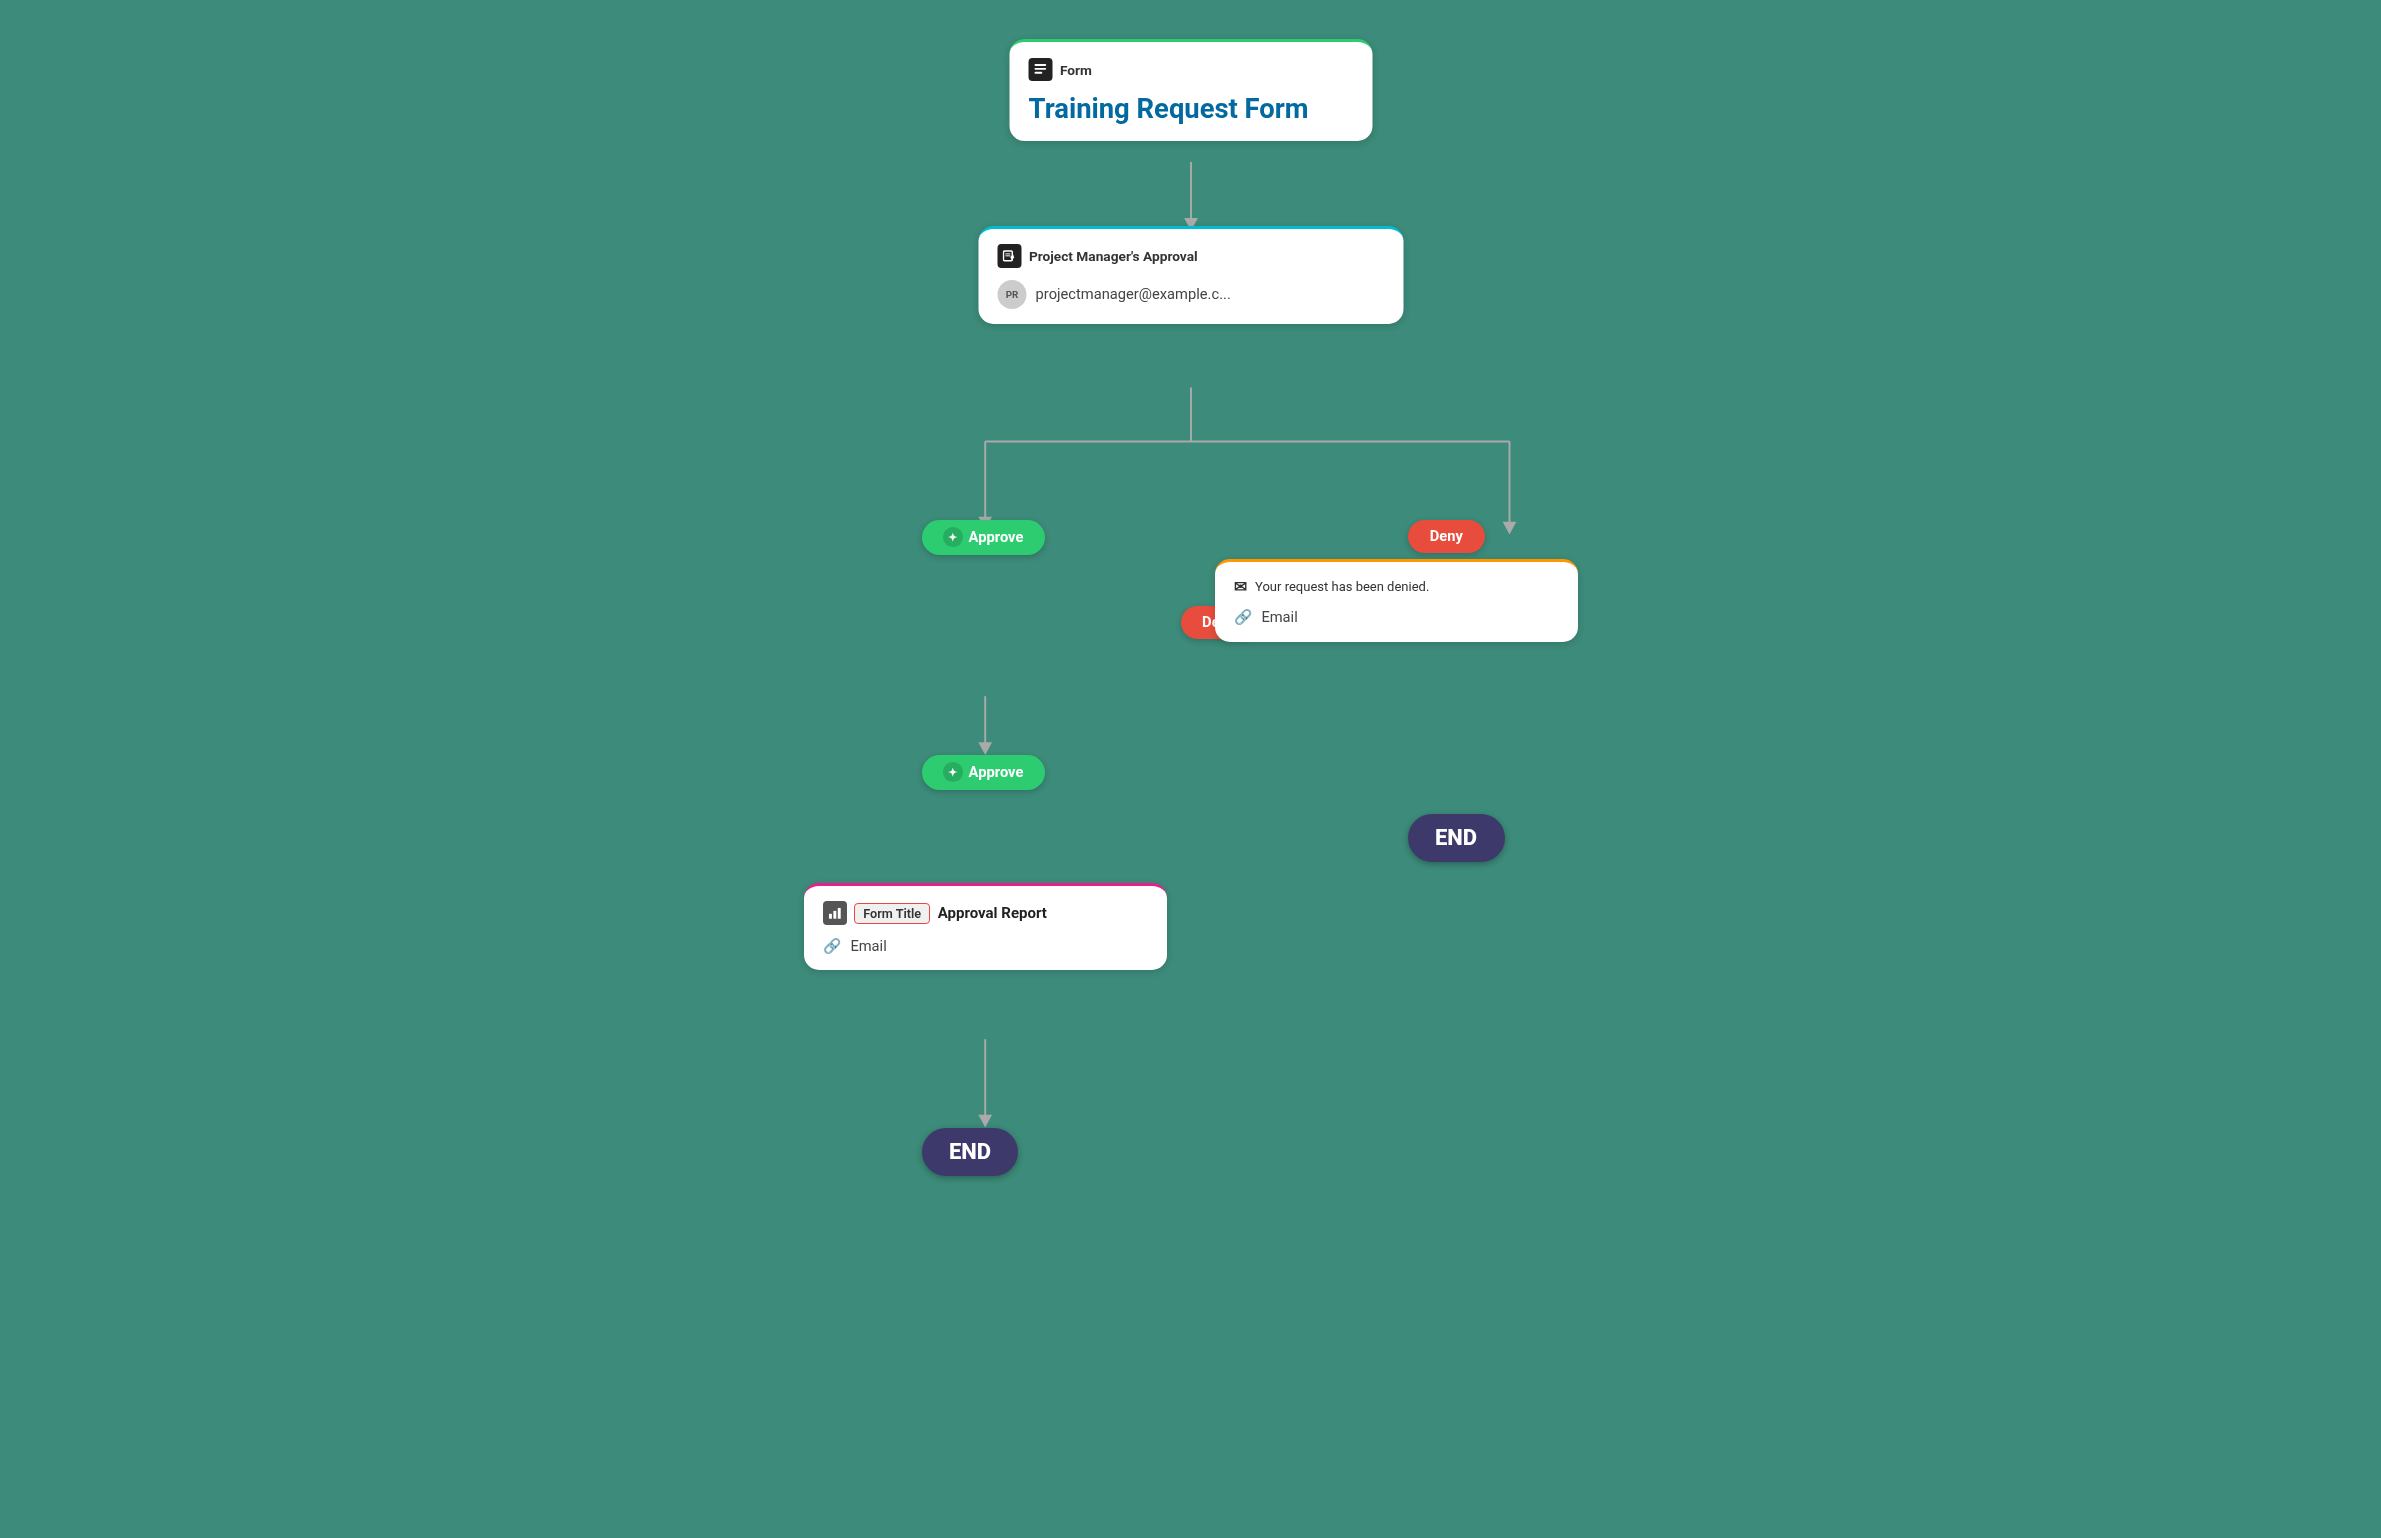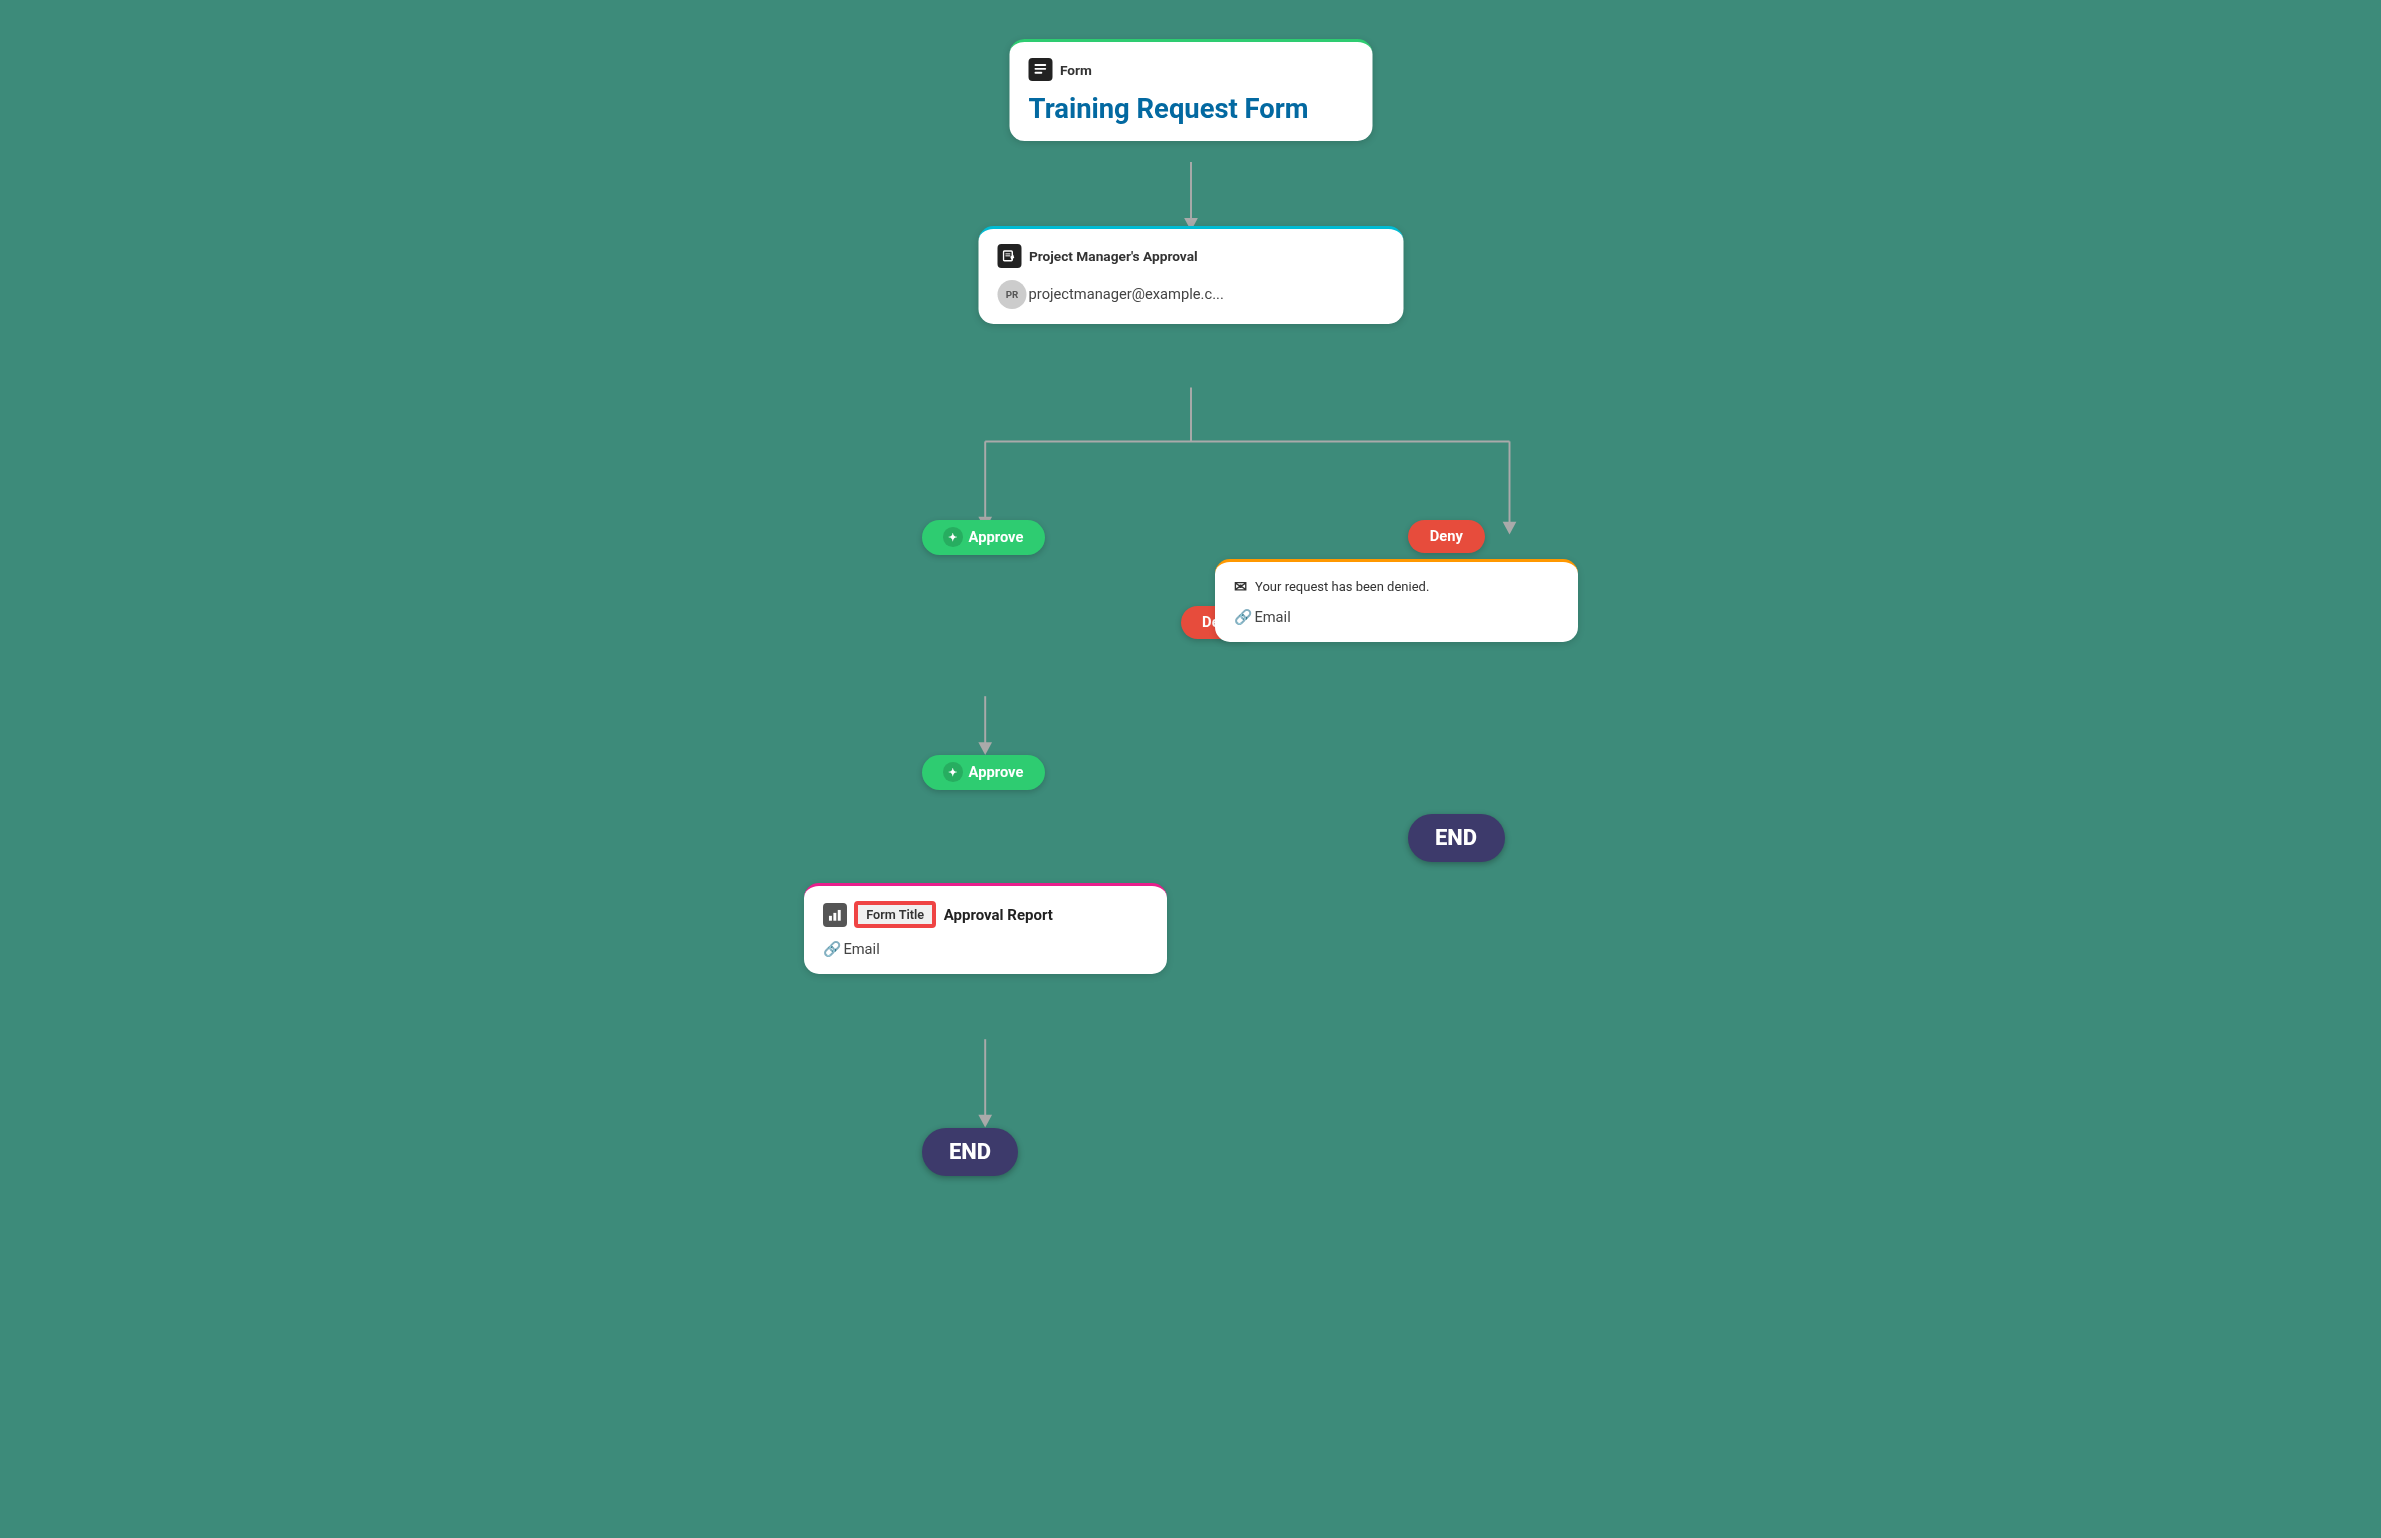--- a/index.html
+++ b/index.html
@@ -111,28 +111,28 @@
       justify-content: center;
       font-size: 9.8px;
       font-weight: 700;
       color: #555;
       flex-shrink: 0;
     }
 
     .card-email-row {
       display: flex;
       align-items: center;
-      gap: 2px;
+      gap: 9px;
       font-size: 14.7px;
       color: #444;
     }
 
     .tag-form-title {
       background: #f0f0f0;
-      border: 4px solid #ef4444;
+      border: 1px solid #ef4444;
       border-radius: 3.9px;
       padding: 2px 7.8px;
       font-size: 12.7px;
       font-weight: 600;
       color: #333;
     }
 
     .tag-approval-report {
       font-size: 15px;
       font-weight: 700;

